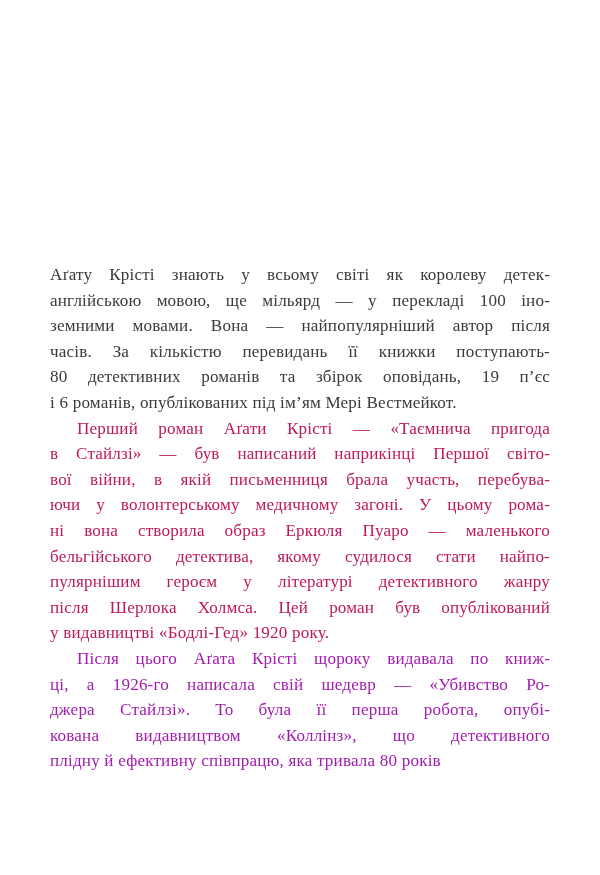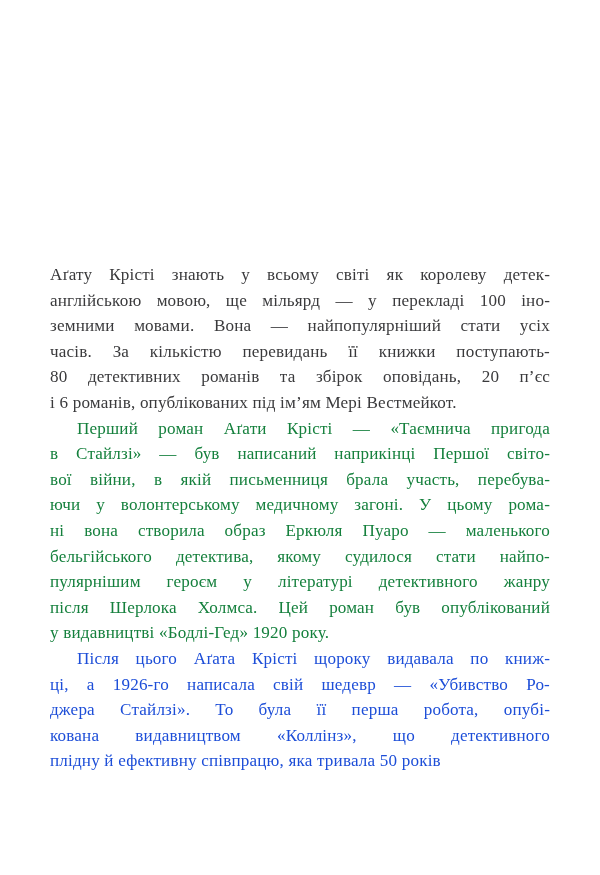--- a/index.html
+++ b/index.html
@@ -63,37 +63,37 @@
   }
 </style>
 </head>
 <body>
 
 <div id="page" style="background: rgb(255, 255, 255); padding-left: 26px;">
   <div id="text-column">
       <p class="para" style="color: rgb(58, 58, 60);">
         <span class="line"><span class="fill">Аґату Крісті знають у всьому світі як королеву детек-</span></span>
         <span class="line"><span class="fill">англійською мовою, ще мільярд — у перекладі 100 іно-</span></span>
-        <span class="line"><span class="fill">земними мовами. Вона — найпопулярніший стати усіх</span></span>
+        <span class="line"><span class="fill">земними мовами. Вона — найпопулярніший автор після</span></span>
         <span class="line"><span class="fill">часів. За кількістю перевидань її книжки поступають-</span></span>
-        <span class="line"><span class="fill">80 детективних романів та збірок оповідань, 20 п’єс</span></span>
+        <span class="line"><span class="fill">80 детективних романів та збірок оповідань, 19 п’єс</span></span>
         <span class="line last"><span class="fill">і 6 романів, опублікованих під ім’ям Мері Вестмейкот.</span></span>
       </p>
-      <p class="para" style="color: #15803d;">
+      <p class="para" style="color: #be185d;">
         <span class="line indent"><span class="fill">Перший роман Аґати Крісті — «Таємнича пригода</span></span>
         <span class="line"><span class="fill">в Стайлзі» — був написаний наприкінці Першої світо-</span></span>
         <span class="line"><span class="fill">вої війни, в якій письменниця брала участь, перебува-</span></span>
         <span class="line"><span class="fill">ючи у волонтерському медичному загоні. У цьому рома-</span></span>
         <span class="line"><span class="fill">ні вона створила образ Еркюля Пуаро — маленького</span></span>
         <span class="line"><span class="fill">бельгійського детектива, якому судилося стати найпо-</span></span>
         <span class="line"><span class="fill">пулярнішим героєм у літературі детективного жанру</span></span>
         <span class="line"><span class="fill">після Шерлока Холмса. Цей роман був опублікований</span></span>
         <span class="line last"><span class="fill">у видавництві «Бодлі-Гед» 1920 року.</span></span>
       </p>
-      <p class="para" style="color: #1d4ed8;">
+      <p class="para" style="color: #a21caf;">
         <span class="line indent"><span class="fill">Після цього Аґата Крісті щороку видавала по книж-</span></span>
         <span class="line"><span class="fill">ці, а 1926-го написала свій шедевр — «Убивство Ро-</span></span>
         <span class="line"><span class="fill">джера Стайлзі». То була її перша робота, опубі-</span></span>
         <span class="line"><span class="fill">кована видавництвом «Коллінз», що детективного</span></span>
-        <span class="line last"><span class="fill">плідну й ефективну співпрацю, яка тривала 50 років</span></span>
+        <span class="line last"><span class="fill">плідну й ефективну співпрацю, яка тривала 80 років</span></span>
       </p>
     </div>
 </div>
 
 </body></html>

